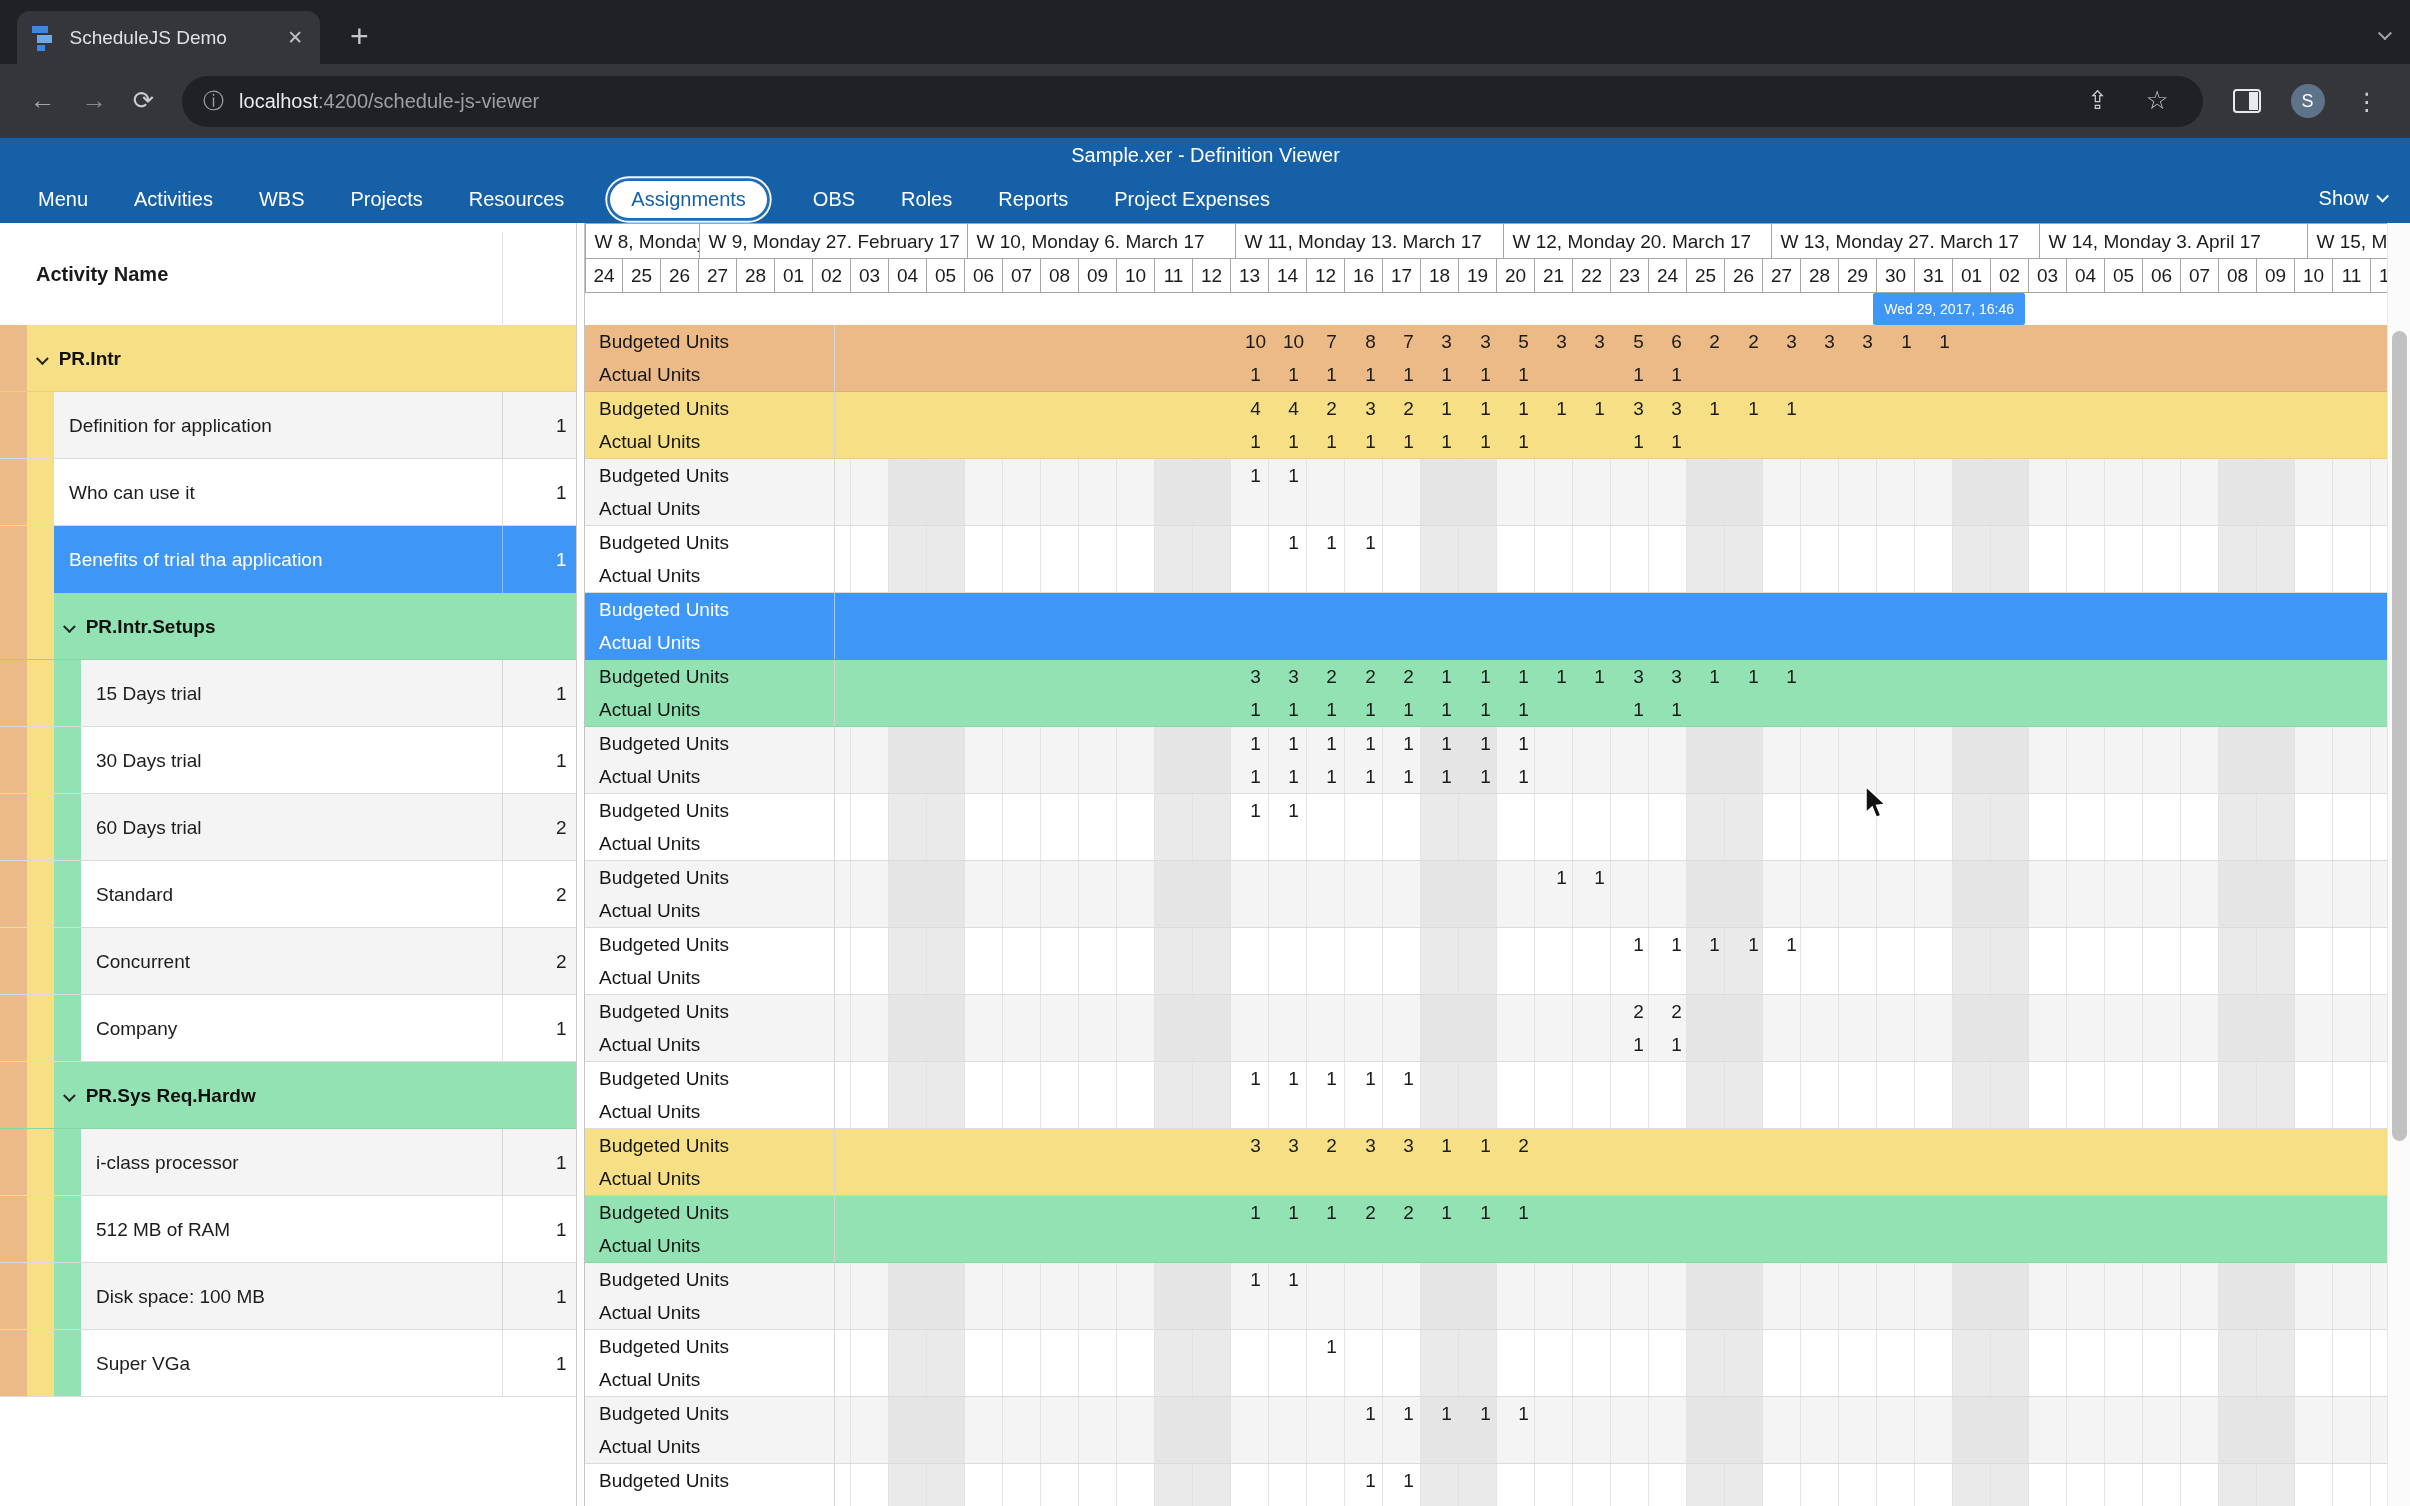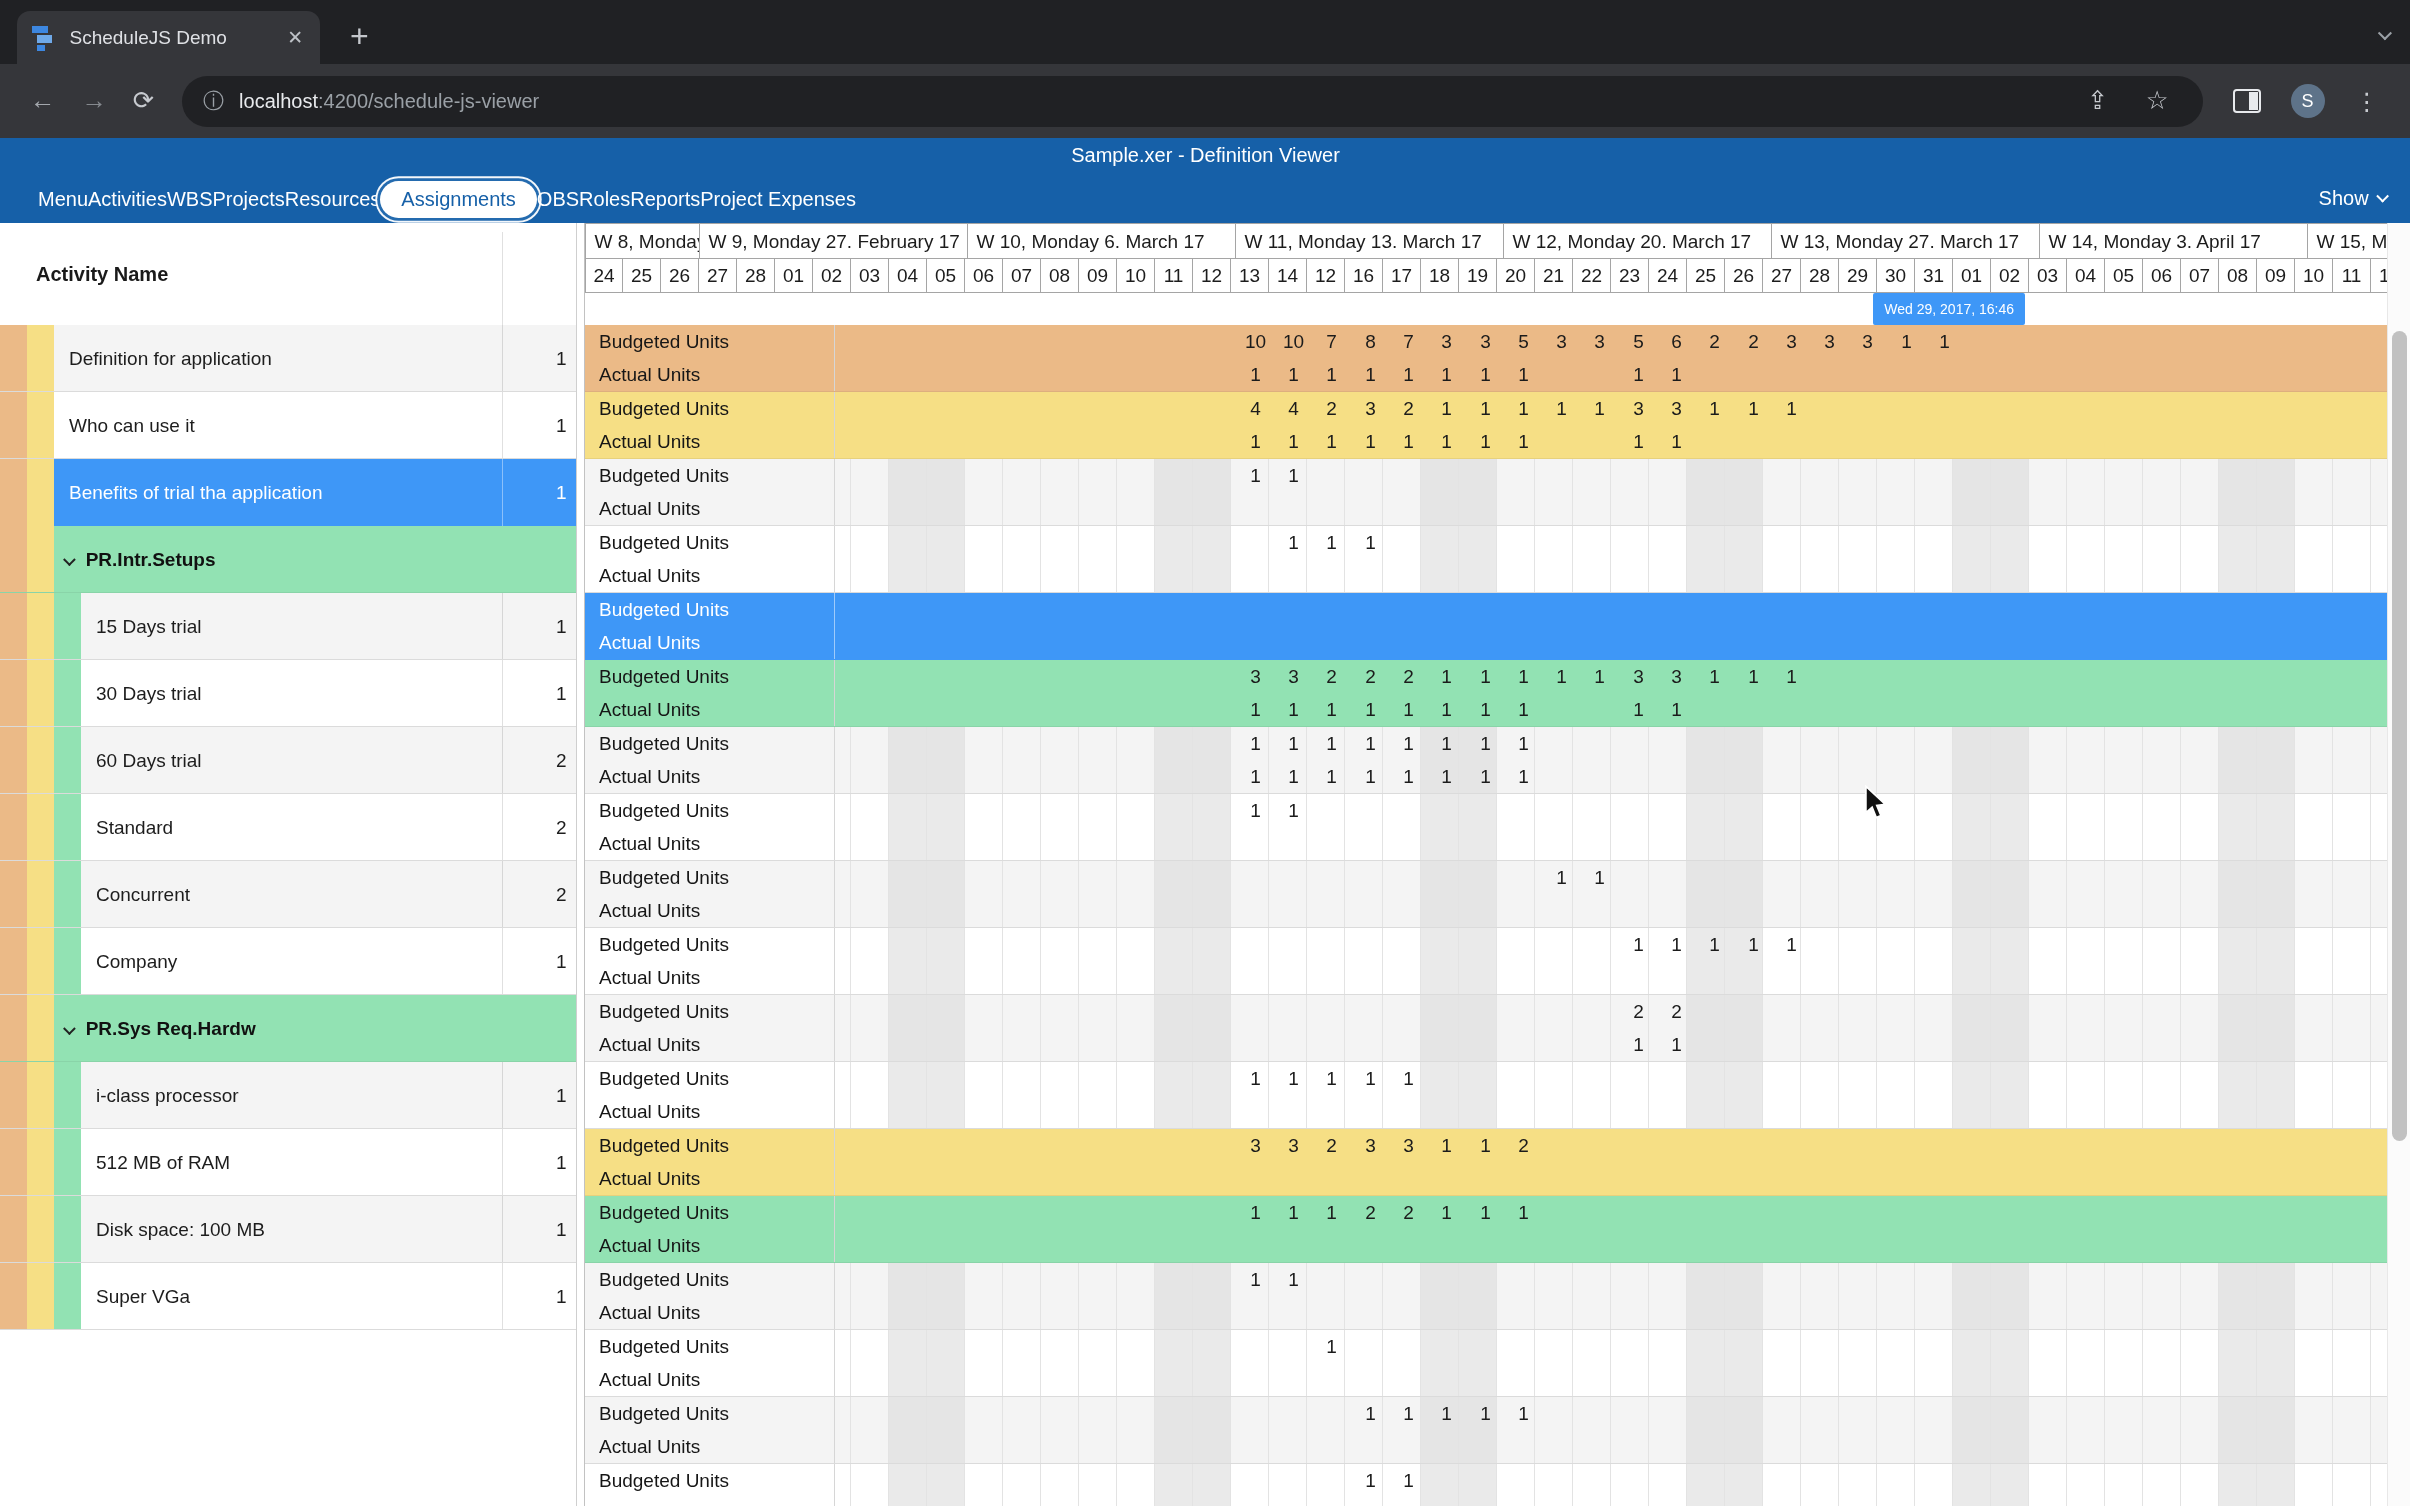--- a/index.html
+++ b/index.html
@@ -31,21 +31,21 @@
   .pill-ic{margin-left:24.5px;flex:0 0 auto;}
   .right-ic{margin:0 15px;flex:0 0 auto;}
   .panel-ic{width:28px;height:24.5px;border:2.8px solid #e8eaed;border-radius:3.8px;position:relative;}
   .panel-ic i{position:absolute;right:0.9px;top:0.9px;bottom:0.9px;width:8.5px;background:#e8eaed;display:block;}
   .avatar{width:34px;height:34px;border-radius:50%;background:#5e7389;color:#fff;font-size:18px;
     display:flex;align-items:center;justify-content:center;}
   .dots{color:#c7cacf;font-size:24.5px;letter-spacing:0;}
   
   .appheader{position:absolute;left:0;top:138px;width:2411px;height:85px;}
   .app-title{position:absolute;left:0;top:5.6px;width:2411px;text-align:center;color:#fff;font-size:20px;}
-  .nav{position:absolute;left:38px;top:41px;height:41px;display:flex;align-items:center;}
+  .nav{position:absolute;left:38px;top:41px;height:41px;display:flex;align-items:center;gap:46px;}
   .nav-item{color:#fff;font-size:20px;white-space:nowrap;}
   .nav-item.active{background:#fff;padding:6.6px 21px;border-radius:19px;
     box-shadow:0 0 0 2.8px rgba(13,91,166,.9),0 0 0 4.7px rgba(255,255,255,.95);}
   .show-btn{position:absolute;right:24.5px;top:49px;color:#fff;font-size:20px;display:flex;align-items:center;gap:9.4px;}
   .chev-w{display:inline-block;width:8.5px;height:8.5px;border-left:2.4px solid #fff;border-bottom:2.4px solid #fff;transform:rotate(-45deg);margin-top:-3.8px;}
   
   .schedule{position:absolute;left:0;top:223px;width:2411px;height:1283px;background:#fff;overflow:hidden;}
   .left-panel{position:absolute;left:0;top:0;width:576px;height:100%;overflow:hidden;background:#fff;}
   .lp-header{position:relative;height:102px;background:#fff;}
   .lp-header span{position:absolute;left:36px;top:0;line-height:102px;font-weight:bold;font-size:20px;color:#1a1a1a;}
@@ -129,20 +129,24 @@
   </div>
 </div>
 
 <div class="schedule">
   <div class="left-panel">
     <div class="lp-header">
       <span>Activity Name</span>
       <div class="lp-colline"></div>
     </div>
     <div>
+        <div class="lp-row" style="background: rgb(246, 223, 133); border-bottom: 0.9px solid rgba(0, 0, 0, 0.06);">
+          <div class="lp-strip" style="left: 0px; width: 27px; background: rgb(235, 186, 135);"></div>
+          <div class="lp-name lp-group-name" style="left: 38px;"><span class="chev-d"></span><span>PR.Intr</span></div>
+        </div>
         <div class="lp-row" style="background: rgb(244, 244, 244); border-bottom: 0.9px solid rgb(219, 219, 219);">
           <div class="lp-strip" style="left: 0px; width: 27px; background: rgb(235, 186, 135);"></div>
           <div class="lp-strip" style="left: 27px; width: 27px; background: rgb(246, 223, 133);"></div>
           <div class="lp-name" style="left: 69px;"><span>Definition for application</span></div>
           <div class="lp-value">1</div>
         </div>
         <div class="lp-row" style="background: rgb(255, 255, 255); border-bottom: 0.9px solid rgb(219, 219, 219);">
           <div class="lp-strip" style="left: 0px; width: 27px; background: rgb(235, 186, 135);"></div>
           <div class="lp-strip" style="left: 27px; width: 27px; background: rgb(246, 223, 133);"></div>
           <div class="lp-name" style="left: 69px;"><span>Who can use it</span></div>

